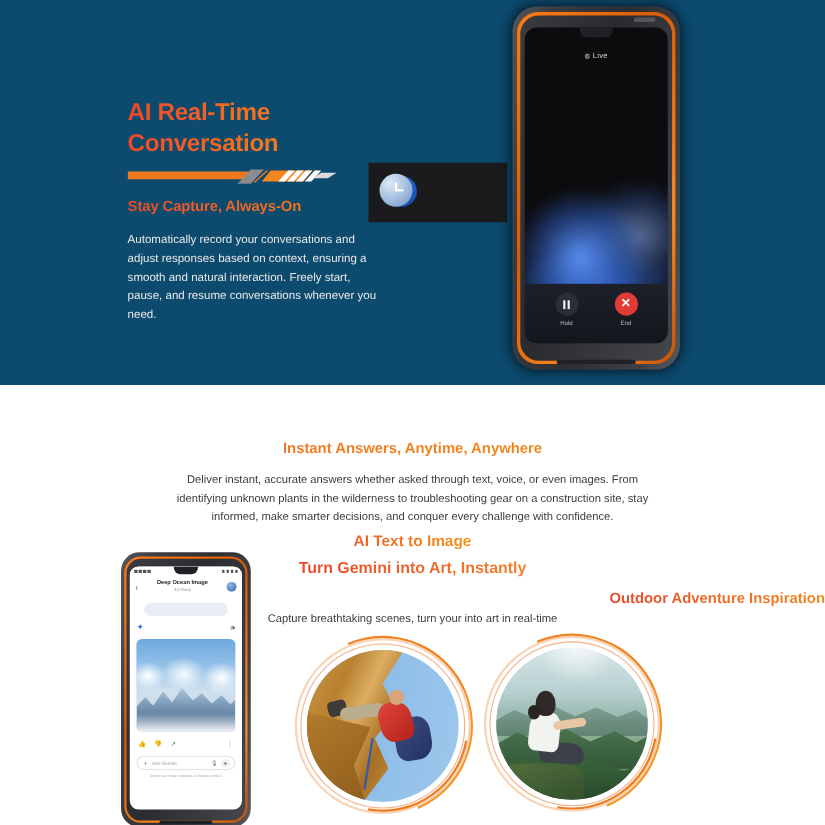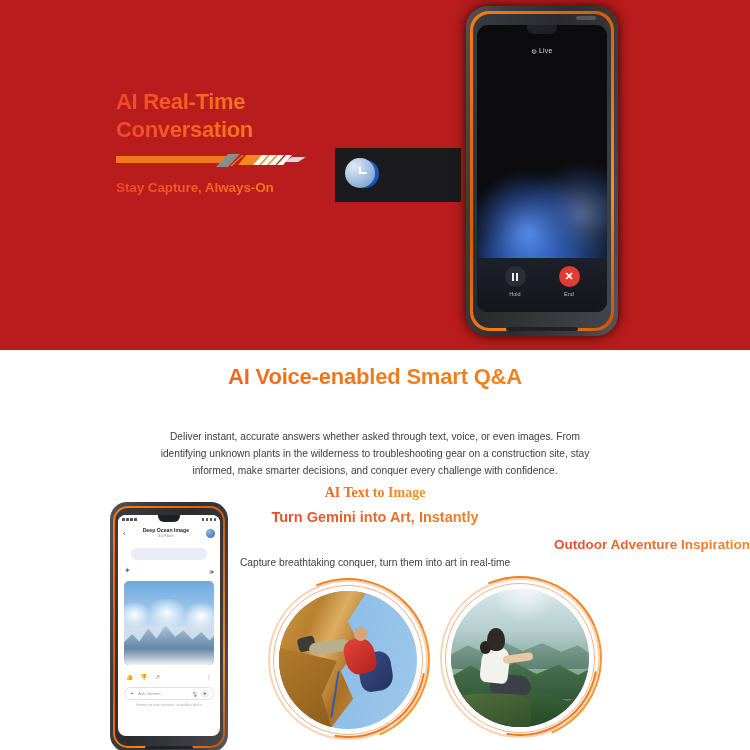--- a/index.html
+++ b/index.html
@@ -7,21 +7,21 @@
     width: 750px; height: 750px;
     font-family: "Liberation Sans", sans-serif;
     background: #ffffff;
     overflow: hidden;
   }
   #page { position: relative; width: 750px; height: 750px; }
 
   
   .sec-dark {
     position: absolute; left: 0; top: 0; width: 750px; height: 350px;
-    background: #b91c1c; overflow: hidden;
+    background: #0c4a6e; overflow: hidden;
   }
 
   .s1-copy { position: absolute; left: 116px; top: 88px; width: 240px; }
 
   .h1 {
     font-size: 22px; font-weight: bold; line-height: 1.28;
     letter-spacing: -0.3px;
     background: linear-gradient(92deg, #f0472a 0%, #f4701f 45%, #f8931d 100%);
     -webkit-background-clip: text; background-clip: text;
     -webkit-text-fill-color: transparent; color: #f4701f;
@@ -156,21 +156,21 @@
   .body-light {
     position:absolute; left:155px; top:78px; width:440px; text-align:center;
     font-size:10.2px; line-height:1.68; color:#3d3d40;
   }
 
   .h3  { position:absolute; left:0; right:0; top:133px; text-align:center; width:750px; }
   .h3 span {
     font-size: 14px; font-weight: bold;
     background: linear-gradient(90deg,#ee5f24 0%,#f4931b 100%);
     -webkit-background-clip:text; background-clip:text;
-    -webkit-text-fill-color:transparent; color:#f2801d;font-family:Liberation Serif, serif;
+    -webkit-text-fill-color:transparent; color:#f2801d;
   }
   .h3b { position:absolute; left:0; right:0; top:158px; text-align:center; }
   .h3b span {
     font-size: 14.5px; font-weight: bold;
     background: linear-gradient(90deg,#e8492a 0%,#f1802a 100%);
     -webkit-background-clip:text; background-clip:text;
     -webkit-text-fill-color:transparent; color:#ec6028;
   }
   .h3c { position:absolute; left:0; right:0; top:185px; text-align:right; }
   .h3c span {
@@ -426,20 +426,21 @@
           <polygon points="146,3 152,3 143,13 137,13"></polygon>
           <polygon points="154,3 160,3 151,13 145,13"></polygon>
           <polygon points="162,3 168,3 159,13 153,13"></polygon>
           <polygon points="170,3 176,3 167,13 161,13"></polygon>
         </g>
         <polygon points="176,5 190,5 182,10 168,10" fill="#d9dadd"></polygon>
       </svg>
     </div>
 
     <div class="sub-orange">Stay Capture, Always-On</div>
+    <div class="body-dark">Automatically record your conversations and adjust responses based on context, ensuring a smooth and natural interaction. Freely start, pause, and resume conversations whenever you need.</div>
 
     <div class="rt-badge">
       <div class="rt-clock">
         <div class="c-back"></div>
         <div class="c-front"></div>
         <div class="hand-h"></div>
         <div class="hand-m"></div>
       </div>
     </div>
 
@@ -471,33 +472,33 @@
             <div class="lbl">End</div>
           </div>
         </div>
       </div>
       <div class="rug-bot-bar"></div>
     </div>
   </section>
 
   <section class="sec-light">
 
-    <div class="h2">AI Voice-enabled Smart Q&amp;A</div>
+    <div class="h2sub">Instant Answers, Anytime, Anywhere</div>
     <div class="body-light">Deliver instant, accurate answers whether asked through text, voice, or even images. From identifying unknown plants in the wilderness to troubleshooting gear on a construction site, stay informed, make smarter decisions, and conquer every challenge with confidence.</div>
 
     <div class="h3">
       <span>AI Text to Image</span>
     </div>
     <div class="h3b">
       <span>Turn Gemini into Art, Instantly</span>
     </div>
     <div class="h3c">
       <span>Outdoor Adventure Inspiration</span>
     </div>
-    <div class="h3d">Capture breathtaking conquer, turn them into art in real-time</div>
+    <div class="h3d">Capture breathtaking scenes, turn your into art in real-time</div>
 
     <div class="phone2">
       <div class="r2-body"></div>
       <div class="r2-orange"></div>
       <div class="r2-inner"></div>
       <div class="r2-screen">
         <div class="r2-notch"></div>
         <div class="st-bar">
           <span class="ic">
               <i></i>

